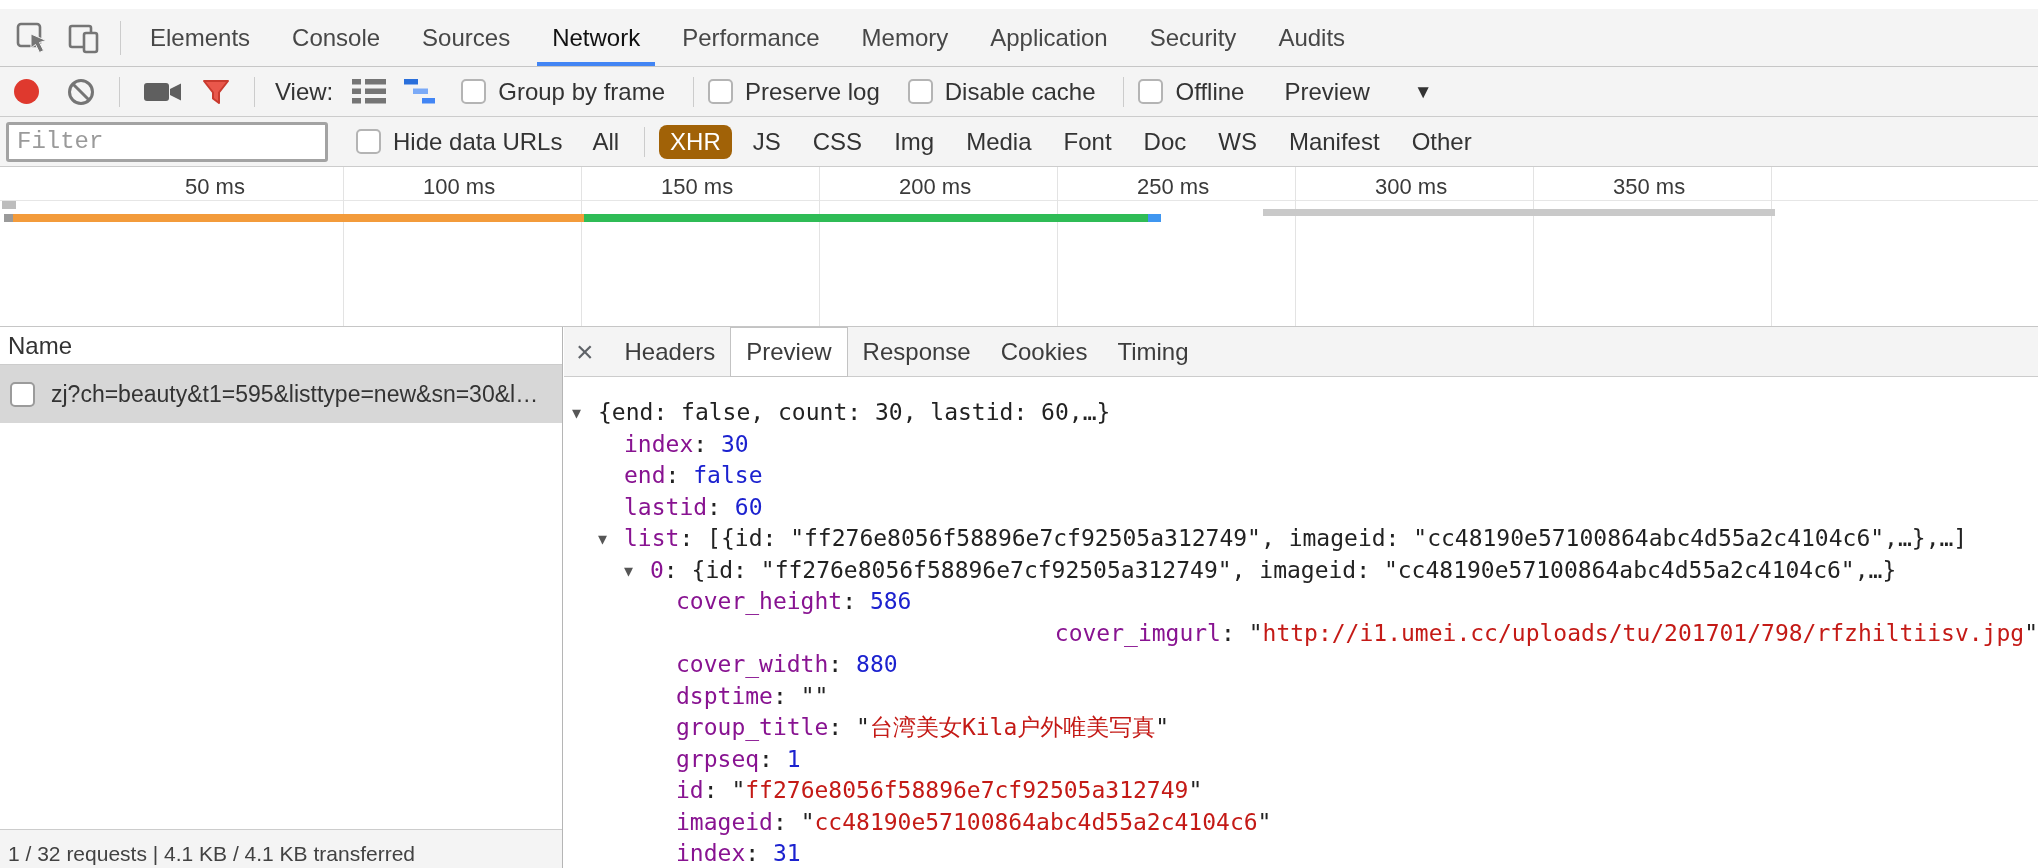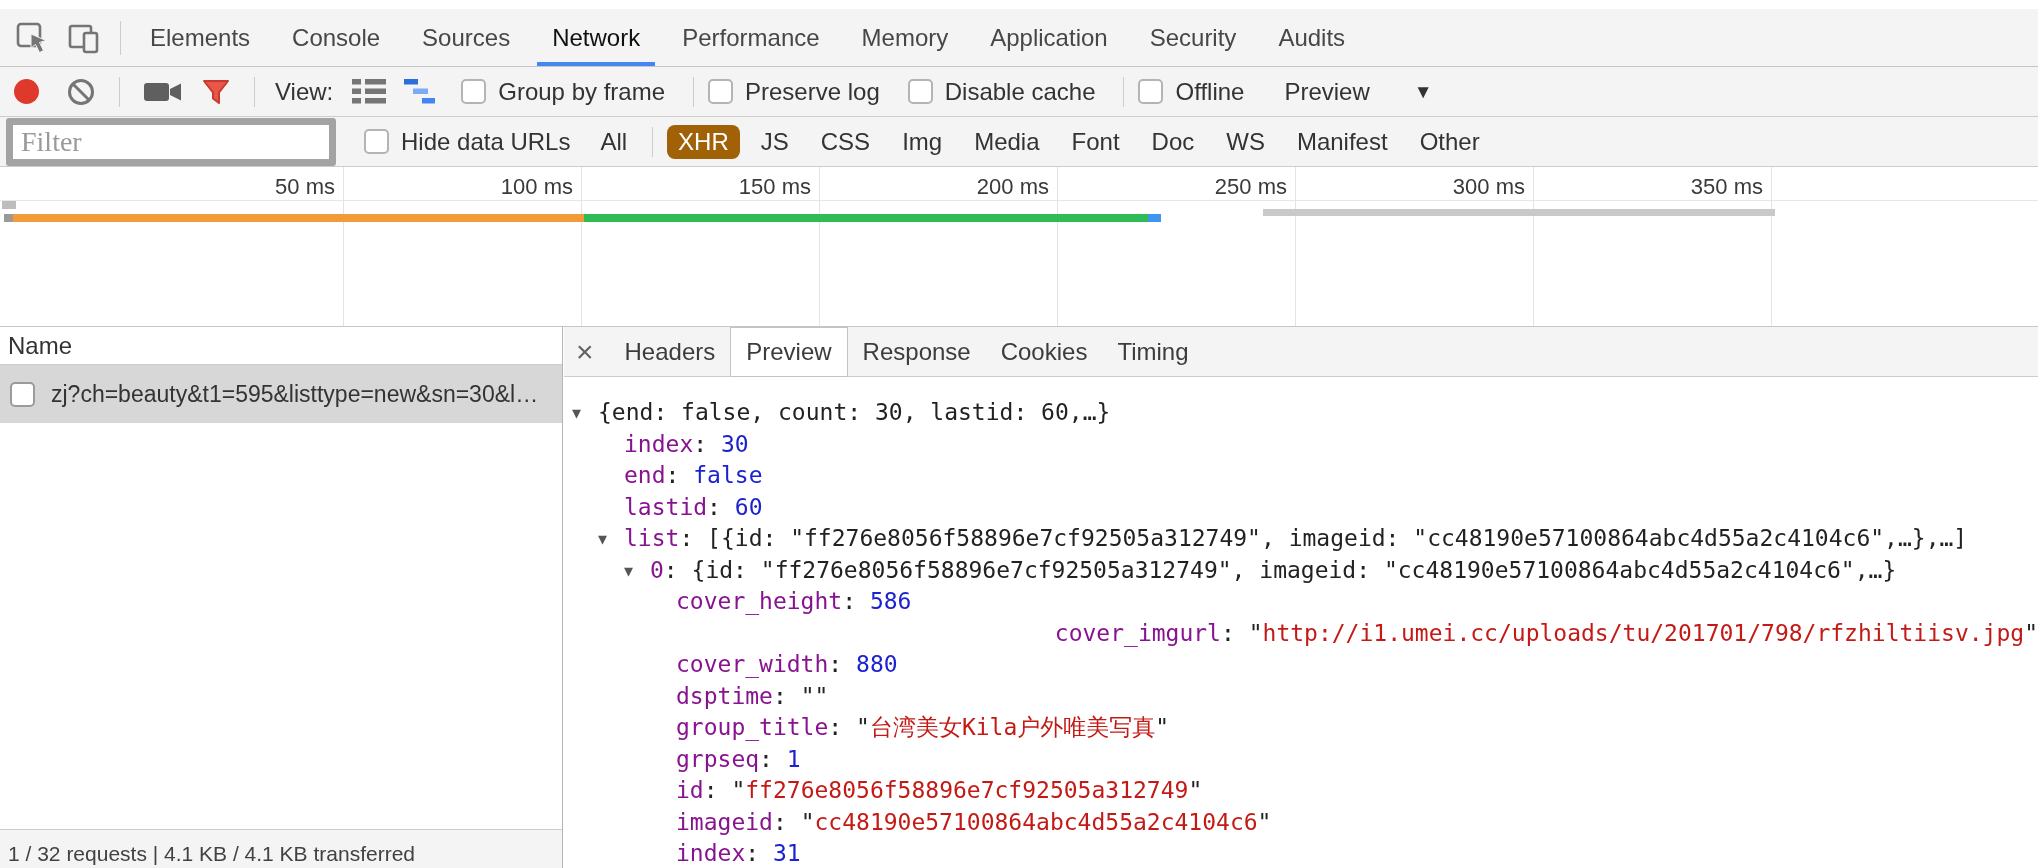--- a/index.html
+++ b/index.html
@@ -22,31 +22,31 @@
   .vsep{width:1px;height:30px;background:#ccc;margin:0 14px;}
   .ibtn{display:flex;align-items:center;justify-content:center;margin:0 9px;}
   .cb{width:25px;height:25px;background:#fff;border:2px solid #b4b4b4;border-radius:5px;box-sizing:border-box;flex:0 0 auto;}
   .cbl{margin:0 14px 0 12px;white-space:nowrap;}
   .viewlbl{margin:0 10px 0 6px;}
   .online{margin-left:26px;}
   .ddarrow{font-size:19px;color:#333;margin-left:44px;margin-right:20px;}
   
   .filterbar{position:absolute;top:108px;left:0;right:0;height:49px;background:#f4f4f4;
              border-bottom:1px solid #ccc;display:flex;align-items:center;font-size:24px;}
-  .finput{width:300px;height:34px;margin-left:6px;border:7px solid #a3a3a3;border-radius:3px;
-          font-size:28px;font-family:Liberation Serif, serif;padding:0 8px;color:#333;background:#fff;}
+  .finput{width:300px;height:34px;margin-left:6px;border:3px solid #a3a3a3;border-radius:3px;
+          font-size:24px;font-family:Liberation Mono, monospace;padding:0 8px;color:#333;background:#fff;}
   .finput::placeholder{color:#9a9a9a;}
   .hd-cb{margin-left:28px;}
   .pill{padding:3px 11px;margin:0 5px;border-radius:8px;color:#333;white-space:nowrap;cursor:default;}
   .pill.sel{background:#a16207;color:#fff;}
   .psep{width:1px;height:30px;background:#ccc;margin:0 9px;}
   
   .overview{position:absolute;top:158px;left:0;right:0;height:159px;background:#fff;border-bottom:1px solid #c6c6c6;overflow:hidden;}
   .gl{position:absolute;top:0;bottom:0;width:1px;background:#e3e3e3;}
-  .tick{position:absolute;top:7px;width:150px;text-align:right;font-size:22px;color:#3a3a3a;}
+  .tick{position:absolute;top:7px;width:150px;text-align:left;font-size:22px;color:#3a3a3a;}
   .rulerline{position:absolute;top:33px;left:0;right:0;height:1px;background:#e6e6e6;}
   .obar{position:absolute;}
   
   .split{position:absolute;top:318px;left:0;right:0;bottom:0;}
   .left{position:absolute;top:0;left:0;width:563px;bottom:0;background:#fff;border-right:1px solid #b5b5b5;box-sizing:border-box;}
   .namehdr{height:37px;border-bottom:1px solid #ccc;display:flex;align-items:center;padding-left:8px;font-size:24px;color:#333;background:#fff;}
   .req{height:58px;background:#d7d7d7;display:flex;align-items:center;}
   .req .cb{margin-left:10px;border-color:#9b9b9b;}
   .reqname{margin-left:16px;font-size:23px;color:#333;white-space:nowrap;overflow:hidden;}
   .sumbar{position:absolute;left:0;right:0;bottom:0;height:47px;background:#f4f4f4;border-top:1px solid #ccc;

